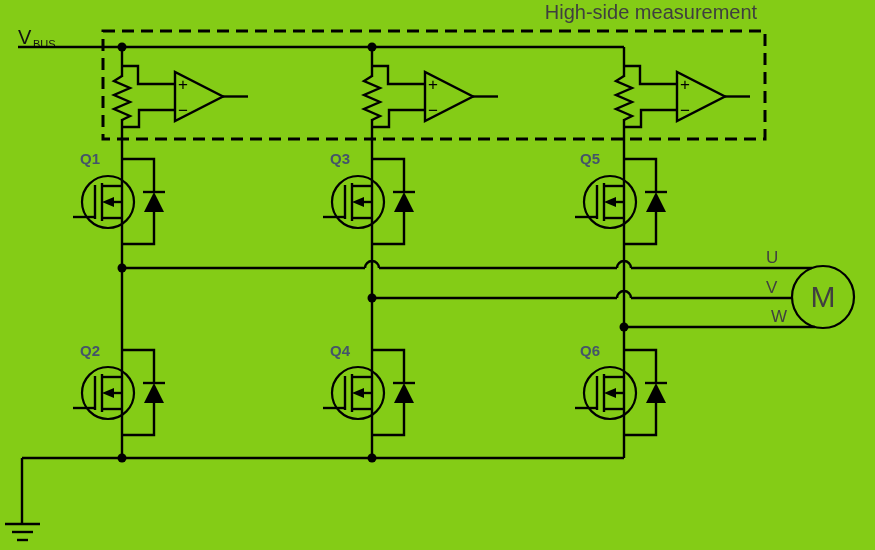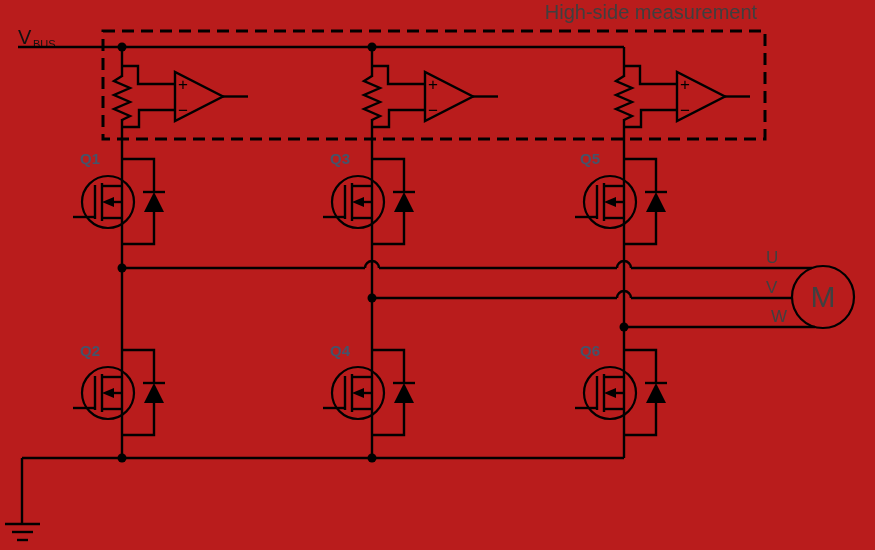--- a/index.html
+++ b/index.html
@@ -1,19 +1,19 @@
 <!DOCTYPE html>
 <html><head>
 <meta charset="utf-8">
 <style>
   html, body { margin: 0; padding: 0; background: #ffffff; }
   .stage {
     position: relative;
     width: 875px; height: 550px;
-    background: #b91c1c;
+    background: #84cc16;
     font-family: "Liberation Sans", sans-serif;
     overflow: hidden;
   }
   svg { display: block; }
   svg text { font-family: "Liberation Sans", sans-serif; }
   .wire      { stroke: #000000; stroke-width: 2.4; fill: none; stroke-linecap: butt; }
   .wire-thin { stroke: #000000; stroke-width: 2.2; fill: none; }
   .dashbox   { stroke: #000000; stroke-width: 3; fill: none; stroke-dasharray: 12 7; }
   .dot       { fill: #000000; stroke: none; }
   .blackfill { fill: #000000; stroke: none; }

